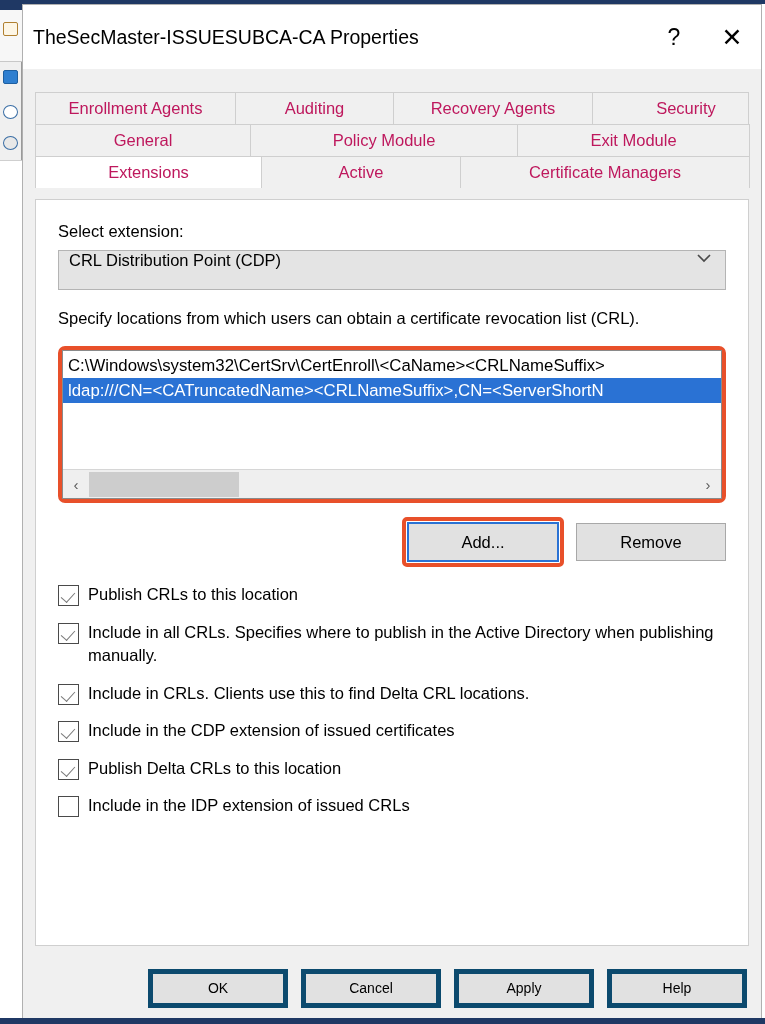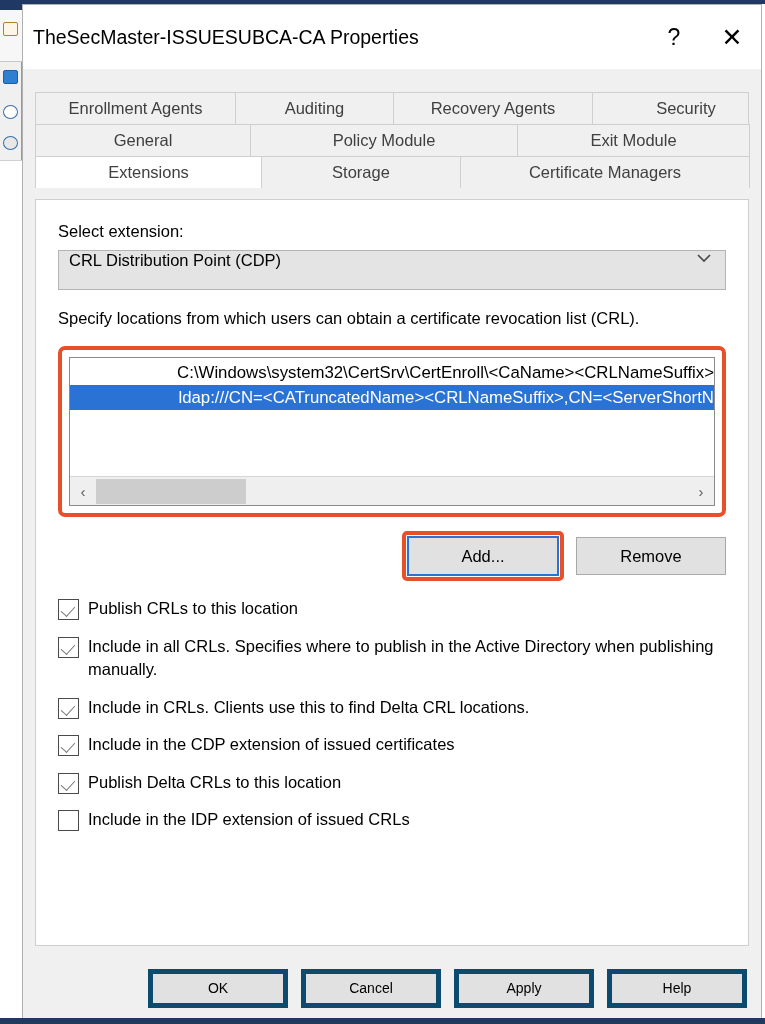--- a/index.html
+++ b/index.html
@@ -113,21 +113,21 @@
     height: 32px;
   }
   .tab {
     background: #f0f0f0;
     border: 1px solid #cfcfcf;
     border-bottom: none;
     display: flex;
     align-items: center;
     justify-content: center;
     font-size: 16.5px;
-    color: #404040;
+    color: #be185d;
     cursor: default;
     margin-right: -1px;
     white-space: nowrap;
   }
   .tab.active {
     background: #ffffff;
     border-color: #cfcfcf;
     position: relative;
     z-index: 3;
   }
@@ -189,23 +189,22 @@
     line-height: 1.42;
     color: #000;
     margin-bottom: 16px;
   }
 
   
   #listbox-annot {
     position: relative;
     border: 4px solid #E8502A;
     border-radius: 7px;
-    padding: 7px;
+    padding: 0;
     margin-bottom: 14px;
-    text-align: right;
   }
   #listbox {
     background: #ffffff;
     border: 1px solid #8a8a8a;
     height: 149px;
     display: flex;
     flex-direction: column;
     overflow: hidden;
   }
   #listbox-items {
@@ -377,21 +376,21 @@
       <div class="tab r1-t2">Recovery Agents</div>
       <div class="tab r1-t3">Security</div>
     </div>
     <div class="tabrow">
       <div class="tab r2-t0">General</div>
       <div class="tab r2-t1">Policy Module</div>
       <div class="tab r2-t2">Exit Module</div>
     </div>
     <div class="tabrow">
       <div class="tab r3-t0 active">Extensions</div>
-      <div class="tab r3-t1">Storage</div>
+      <div class="tab r3-t1">Active</div>
       <div class="tab r3-t2">Certificate Managers</div>
     </div>
   </div>
 
   <div id="panel">
 
     <div class="field-label">Select extension:</div>
 
     <div id="combo">
       <span id="combo-value">CRL Distribution Point (CDP)</span>

